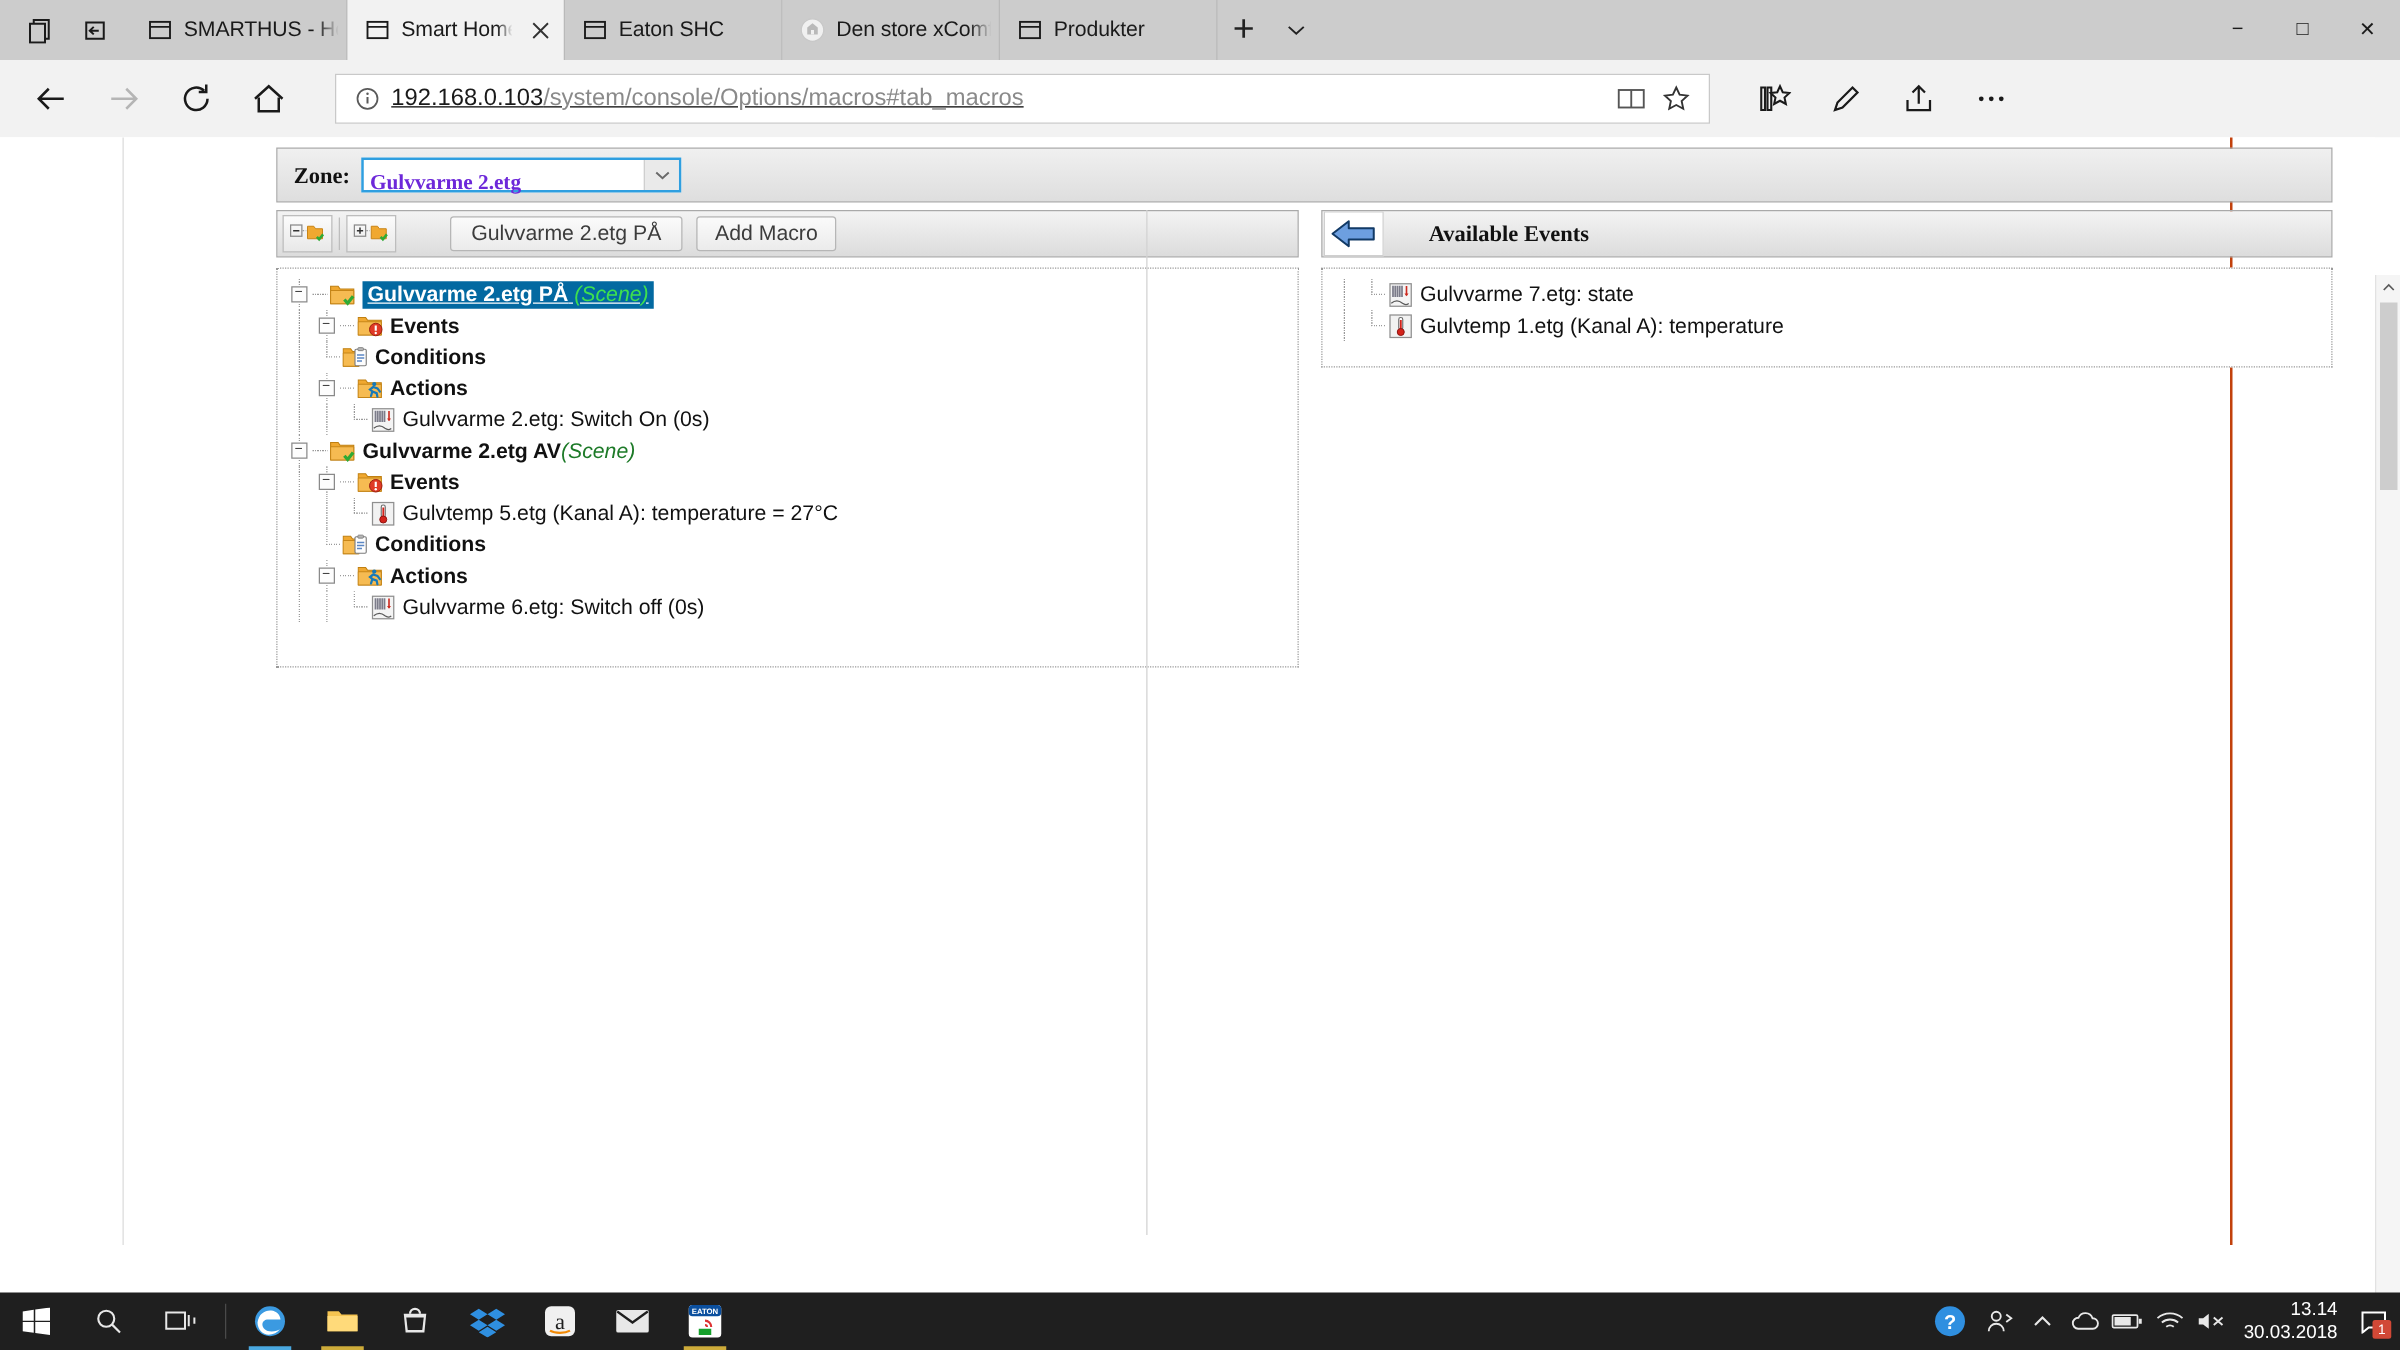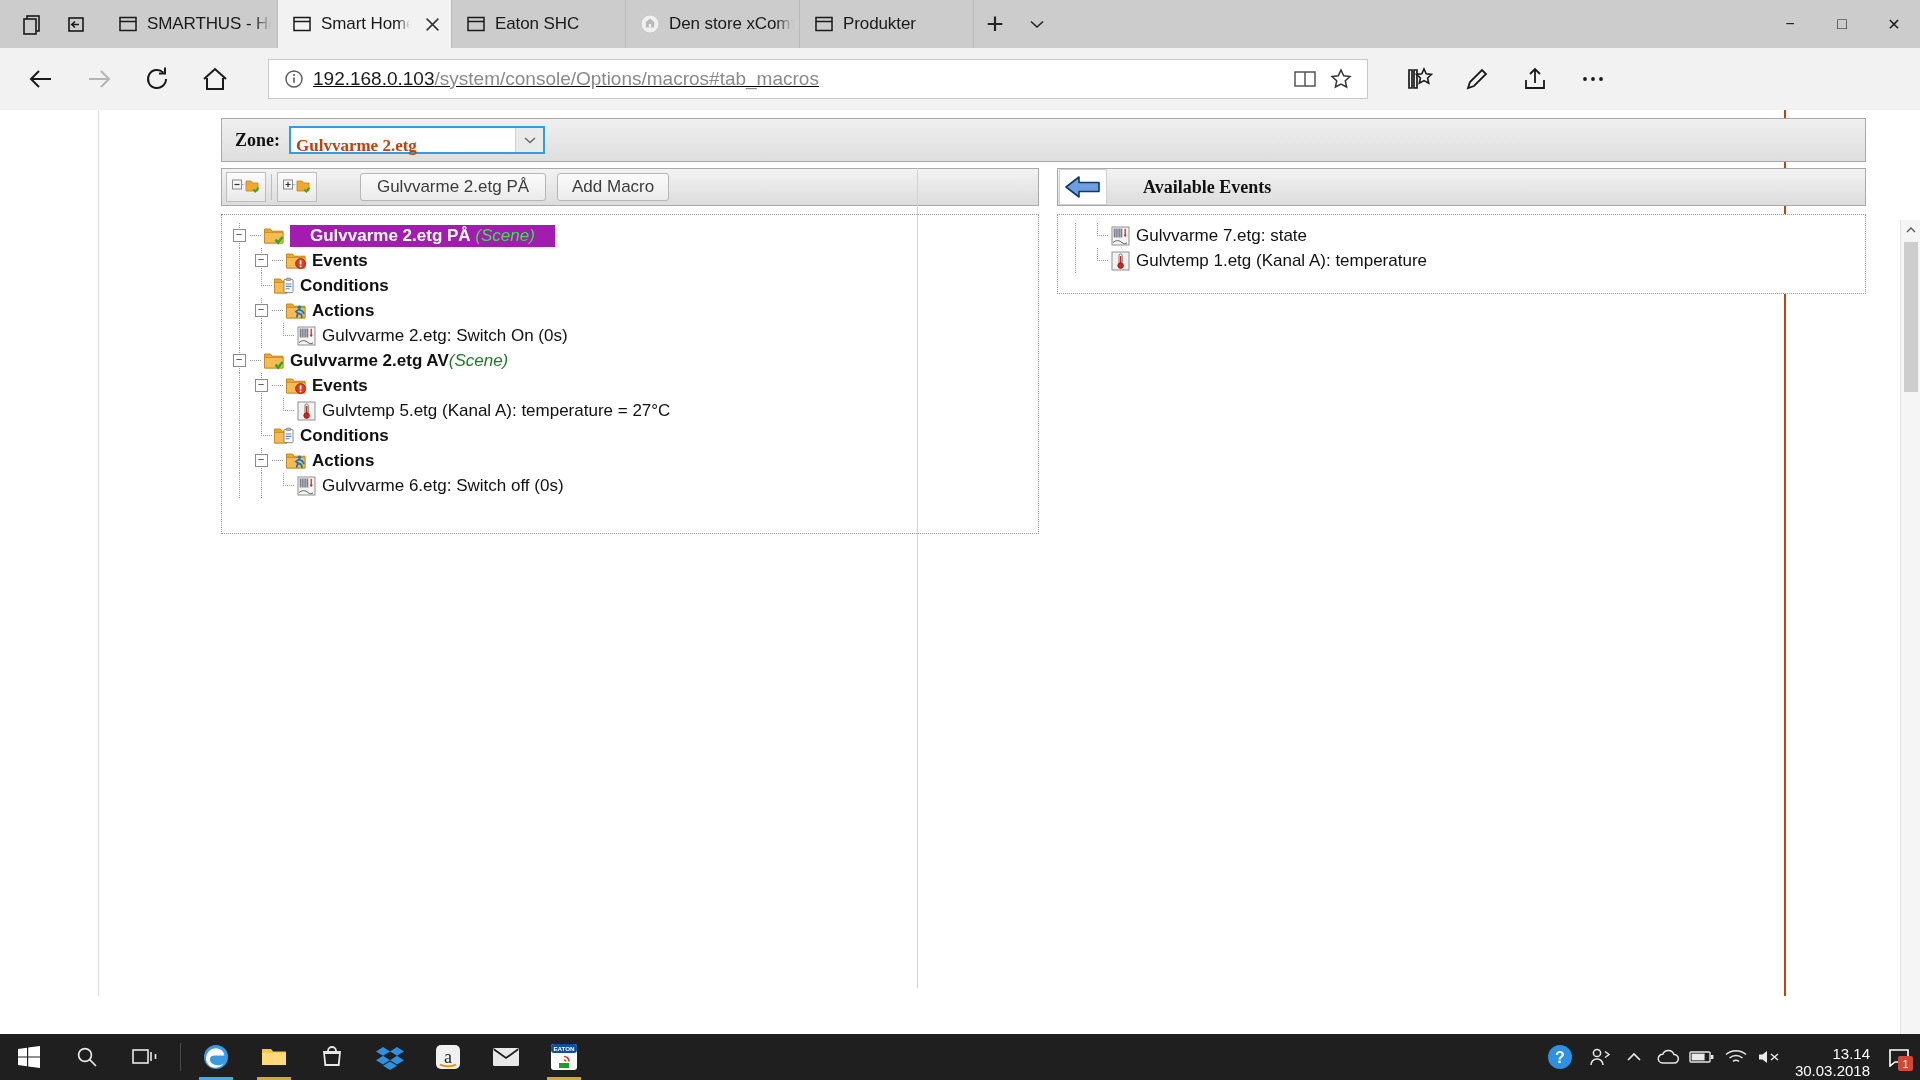--- a/index.html
+++ b/index.html
@@ -71,21 +71,21 @@
     background:linear-gradient(#f0f0f0,#dedede);
     border:1px solid #a9a9a9;
   }
   .zone-bar { display:flex; align-items:center; height:100%; padding-left:13px; gap:9px; }
   .zone-label { font-size:18px; font-weight:bold; color:#111; font-family:"Liberation Serif", serif; }
   .zone-select {
     width:256px; height:28px; background:#ffffff; border:2px solid #2f9fe0;
     display:flex; align-items:center; position:relative;
   }
   .zone-select .val {
-    flex:1 1 auto; padding-left:5px; font-size:17px; font-weight:bold; color:#c2410c;
+    flex:1 1 auto; padding-left:5px; font-size:17px; font-weight:bold; color:#6d28d9;
     font-family:"Liberation Serif", serif; white-space:nowrap; overflow:hidden;margin-top:12px;
   }
   .zone-select .arrow {
     width:28px; height:24px; background:#eaeaea; border-left:1px solid #cfcfcf;
     display:flex; align-items:center; justify-content:center; color:#5a5a5a; font-size:11px;
   }
 
   .split { position:absolute; left:122px; top:58px; width:1645px; height:820px; display:flex; }
   .col-left  { width:818px; height:100%; position:relative; }
   .col-gap   { width:8px; }
@@ -163,40 +163,40 @@
   }
   .dashlead { width:12px; height:25px; position:relative; flex:0 0 auto;}
   .dashlead::after {
     content:""; position:absolute; left:0; top:12px; width:12px; height:1px;
     background:repeating-linear-gradient(to right,#9a9a9a 0 1px,transparent 1px 2px);
   }
   .icon-cell { width:24px; height:25px; display:flex; align-items:center; justify-content:center; flex:0 0 auto; margin-right:4px;}
   .tlabel { font-size:17px; color:#111; }
   .tlabel.bold { font-weight:bold; }
   .tlabel.sel {
-    background:#a21caf; color:#ffffff; padding:1px 20px; font-weight:bold;
+    background:#0369a1; color:#ffffff; padding:1px 4px; font-weight:bold;text-decoration:underline;
   }
   .scene-tag { color:#1d7a28; font-style:italic; font-weight:normal; }
   .tlabel.sel .scene-tag { color:#3ee04f; }
 
   
   #taskbar {
     position:absolute; left:0; top:1034px; width:1920px; height:46px;
     background:#1f1f1f; display:flex; align-items:center;
   }
   .tb-start { width:58px; height:46px; display:flex; align-items:center; justify-content:center; }
   .tb-ico { width:58px; height:46px; display:flex; align-items:center; justify-content:center; position:relative; }
   .tb-ico.open::after { content:""; position:absolute; bottom:0; left:12px; width:34px; height:3px; background:#cdab3a; }
   .tb-ico.edge.open::after { background:#4aa8e0; }
   .tb-divider { width:1px; height:28px; background:#4a4a4a; margin:0 6px; }
   .tray { margin-left:auto; display:flex; align-items:center; height:46px; padding-right:4px; }
   .tray-ico { width:34px; height:46px; display:flex; align-items:center; justify-content:center; color:#e8e8e8; }
   .tray-ico.big { width:46px; }
   .clock {
-    display:flex; flex-direction:column; align-items:flex-end; justify-content:flex-end;
+    display:flex; flex-direction:column; align-items:flex-end; justify-content:center;
     color:#ffffff; font-size:15px; line-height:1.18; padding:0 12px 0 8px; height:46px;
   }
   .notif { width:34px; height:46px; display:flex; align-items:center; justify-content:center; color:#fff; position:relative; }
   .notif-badge {
     position:absolute; right:3px; bottom:9px; min-width:15px; height:15px; background:#d14836;
     border-radius:2px; color:#fff; font-size:11px; display:flex; align-items:center; justify-content:center;
     padding:0 2px;
   }
 
   

